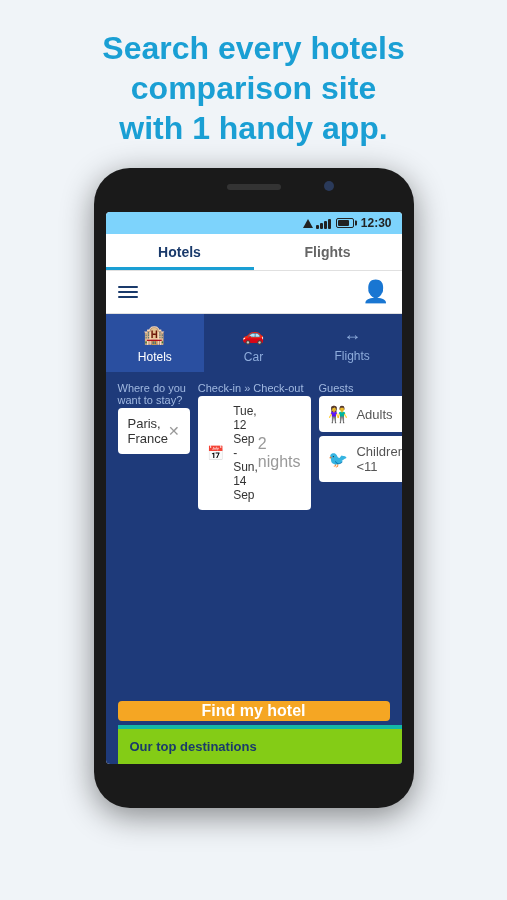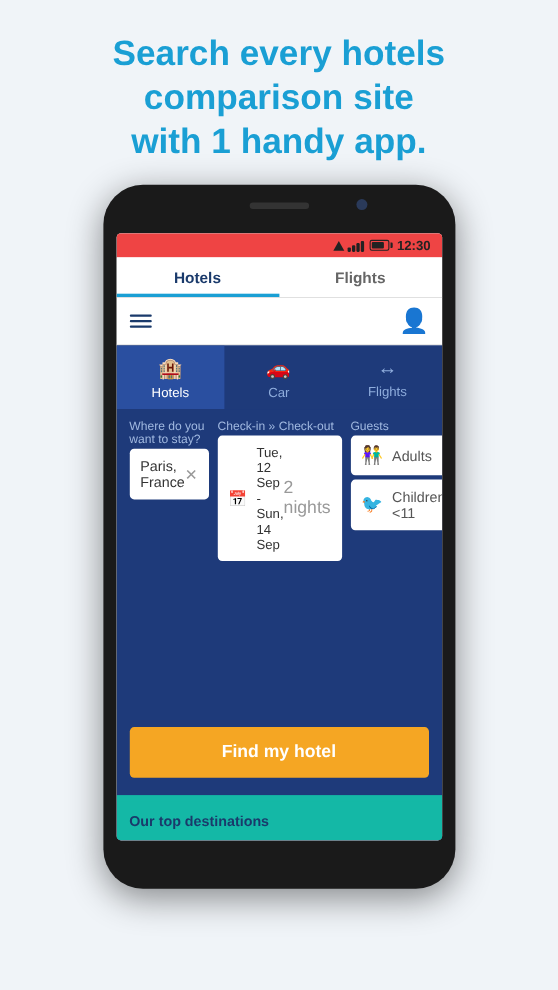--- a/index.html
+++ b/index.html
@@ -72,21 +72,21 @@
       background: #fff;
       border-radius: 4px;
       overflow: hidden;
       z-index: 2;
       display: flex;
       flex-direction: column;
     }
 
     
     .status-bar {
-      background: #ef4444;
+      background: #7dd3fc;
       height: 22px;
       display: flex;
       align-items: center;
       justify-content: flex-end;
       padding: 0 10px;
       font-size: 11px;
       font-weight: bold;
       color: #222;
       flex-shrink: 0;
     }
@@ -330,39 +330,40 @@
       color: #333;
       min-width: 12px;
       text-align: center;
     }
 
     
     .find-btn {
       background: #f5a623;
       border: none;
       border-radius: 4px;
-      padding: 14px;
+      padding: 1px;
       text-align: center;
       color: #fff;
       font-size: 16px;
       font-weight: bold;
       cursor: pointer;
-      margin: 16px 12px;
+      margin: 4px 12px;
       flex-shrink: 0;
     }
 
     
     .destinations-bar {
-      background: #14b8a6;
+      background: #84cc16;
       padding: 10px 12px;
       font-size: 13px;
       font-weight: bold;
       color: #1a3a6b;
       flex-shrink: 0;
-      border-top: 6px solid #14b8a6;
+      border-top: 4px solid #14b8a6;
+      margin-left: 12px;
     }
 
     
     .signal-triangle {
       width: 0;
       height: 0;
       border-left: 5px solid transparent;
       border-right: 5px solid transparent;
       border-bottom: 9px solid #222;
     }

